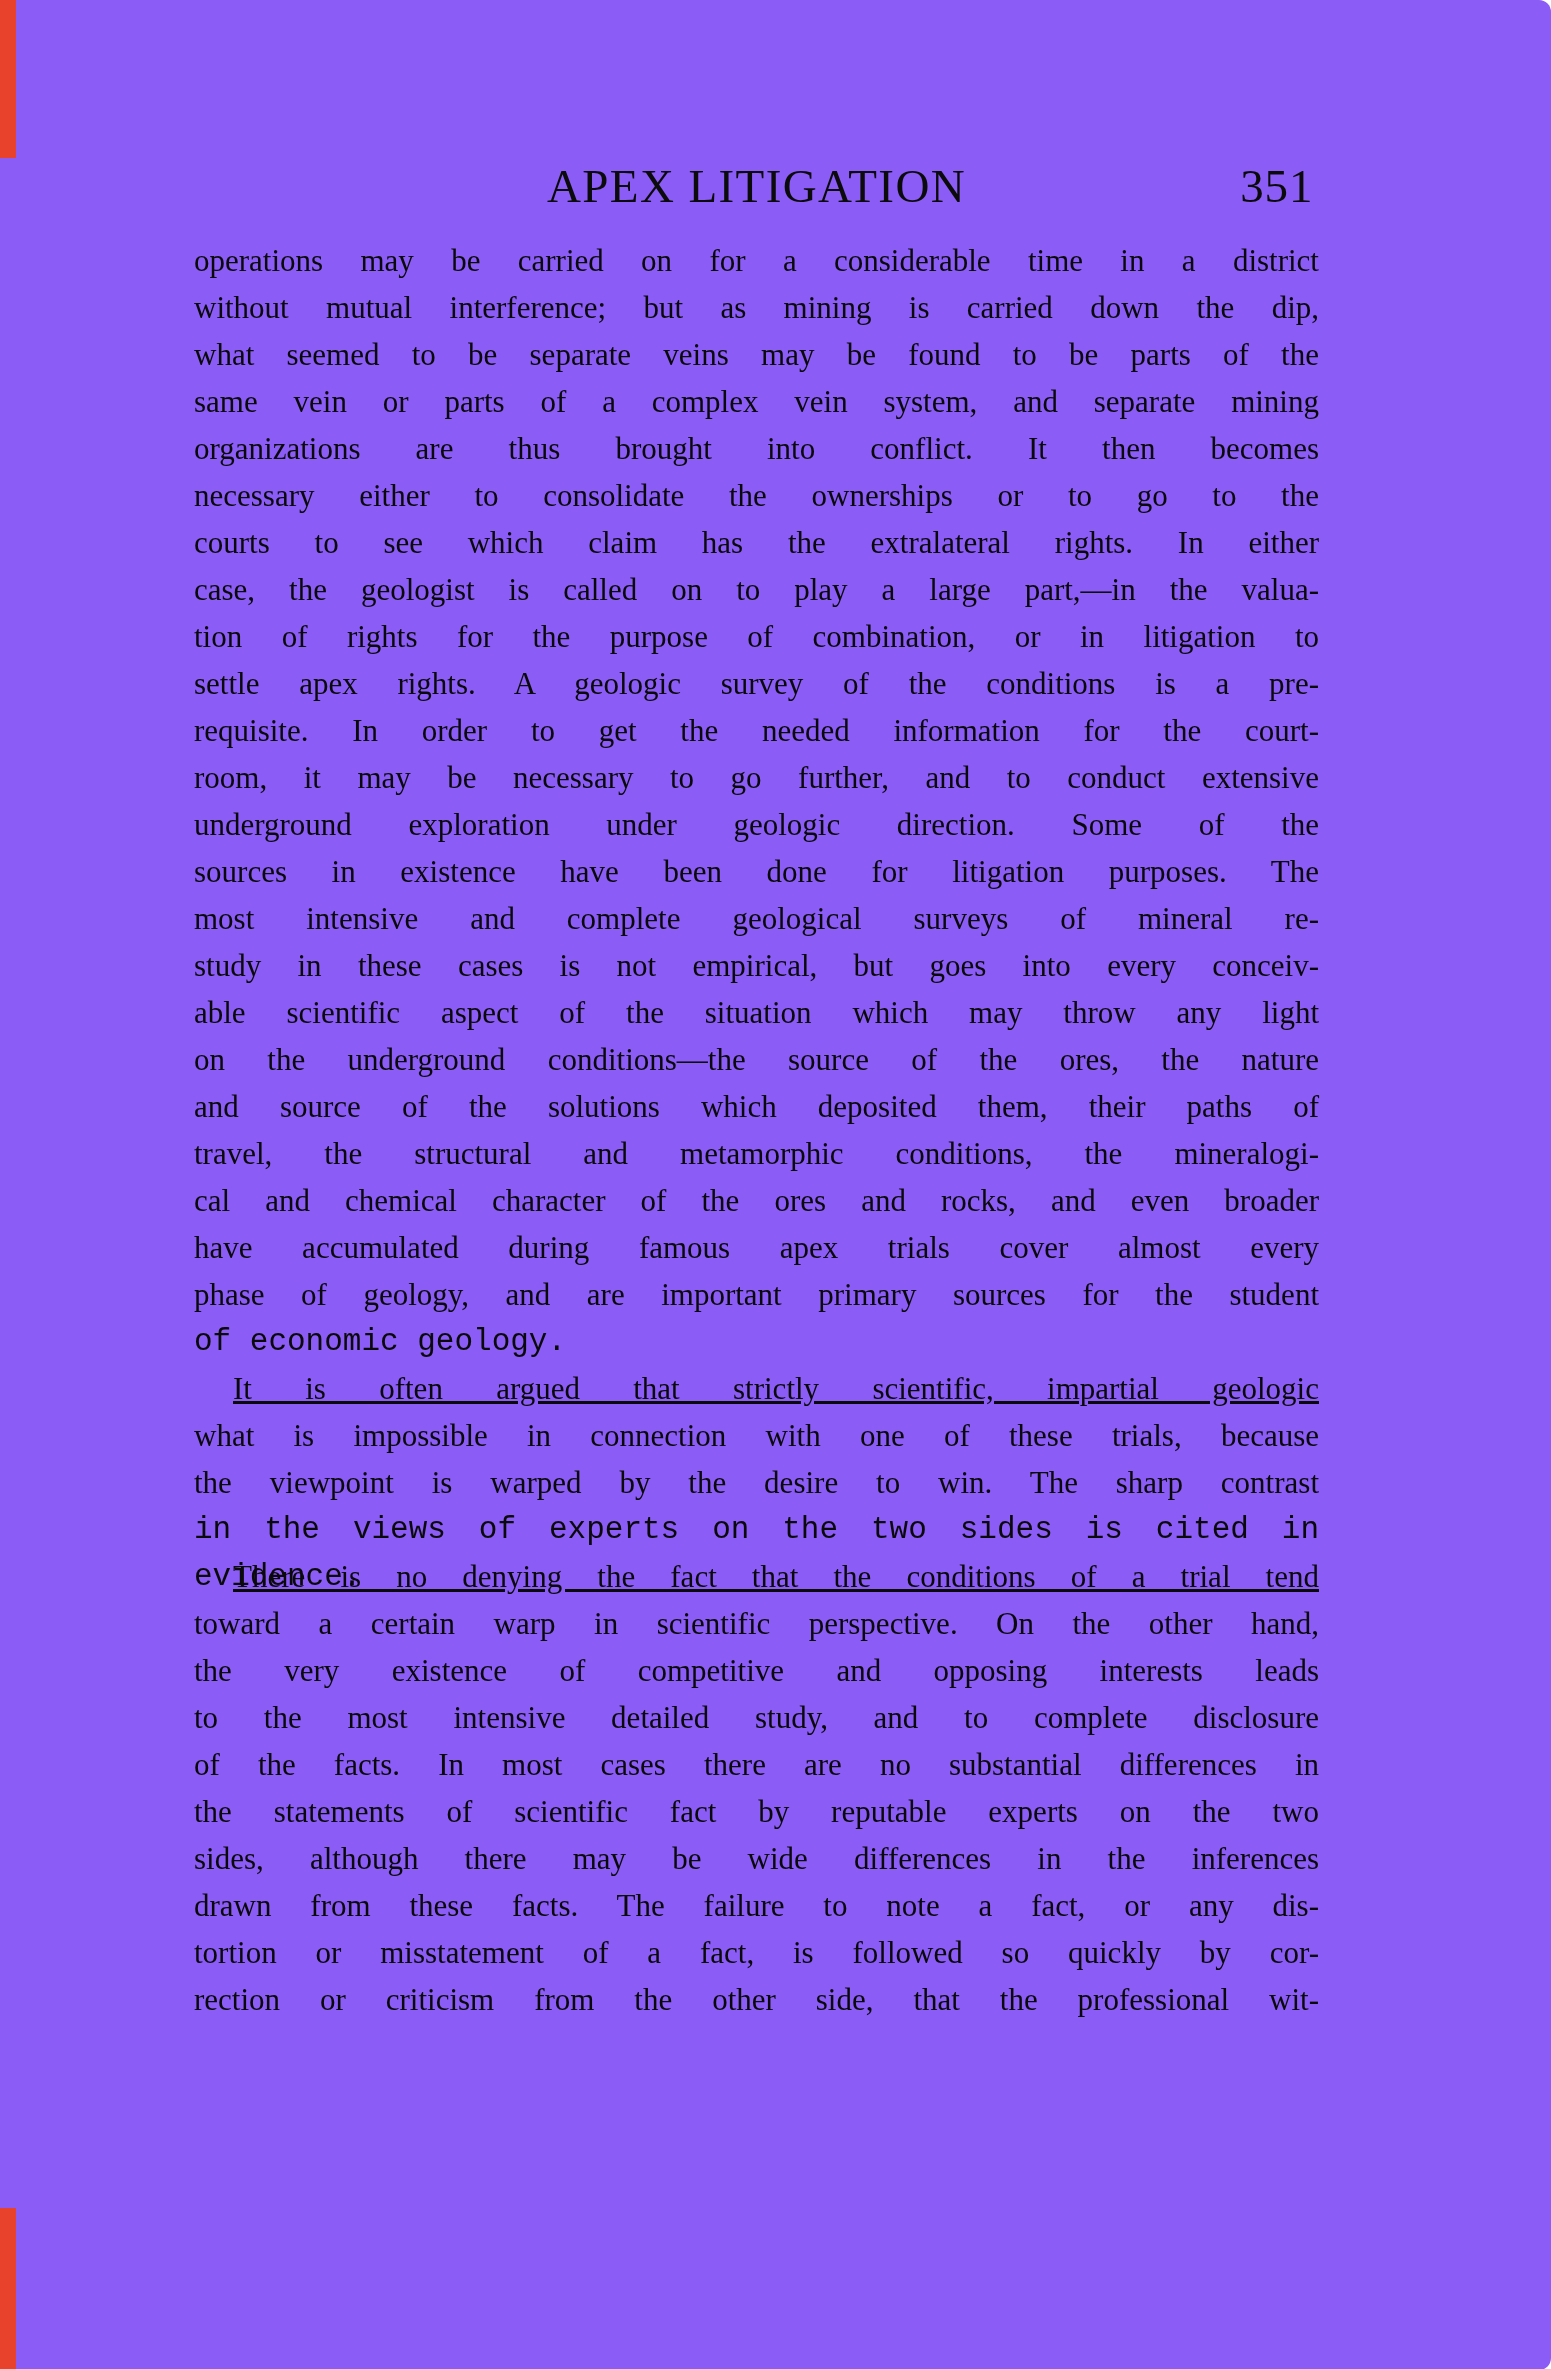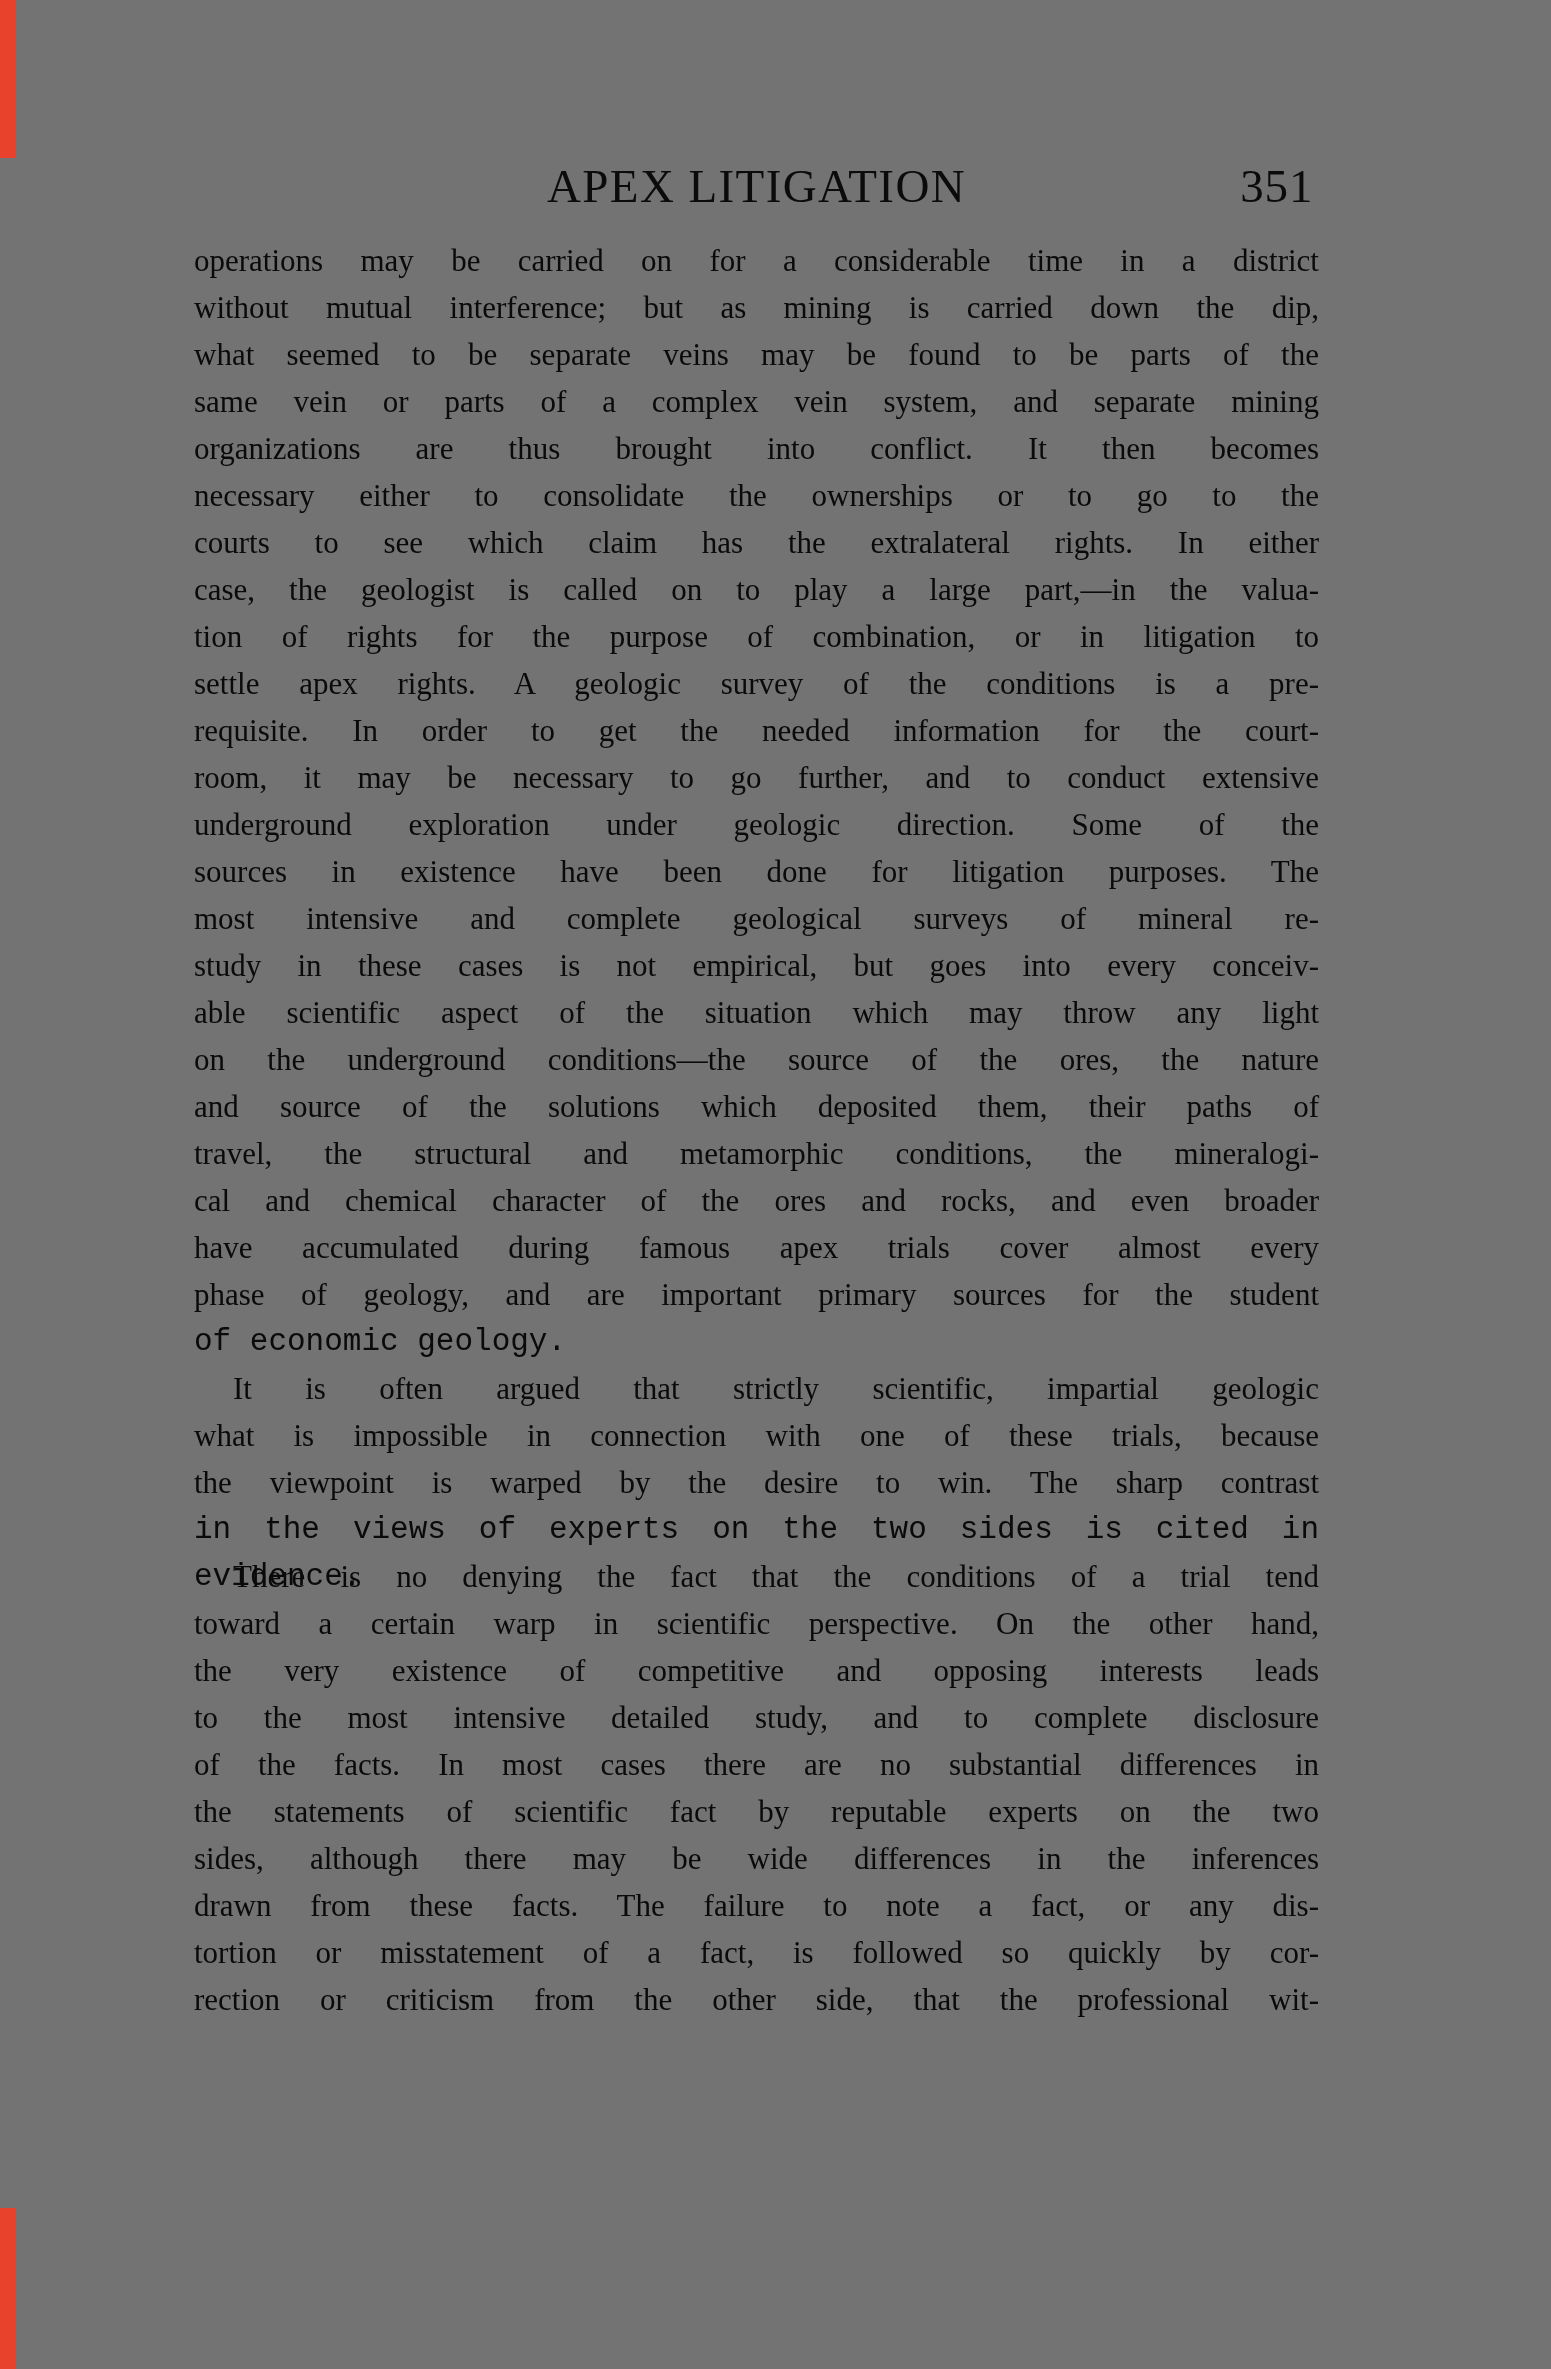--- a/index.html
+++ b/index.html
@@ -7,21 +7,22 @@
     width: 1551px;
     height: 2370px;
     background: #ffffff;
     position: relative;
     font-family: "Liberation Serif", "DejaVu Serif", serif;
     overflow: hidden;
   }
   .page {
     position: absolute;
     inset: 0;
-    background: #737373;
+    background: #8b5cf6;
+    border-radius: 12px;
   }
   .scan-bar {
     position: absolute;
     left: 0;
     width: 16px;
   }
   .scan-bar.top    { top: 0;      height: 158px; }
   .scan-bar.bottom { top: 2208px; height: 162px; }
 
   .running-head {
@@ -60,21 +61,21 @@
     color: #0a0a0a;
   }
   .paragraph { margin: 0; padding: 0; }
   .line {
     text-align: justify;
     text-align-last: justify;
     height: 47px;
     white-space: normal;
   }
   .line.no-just { text-align-last: left; font-family: Liberation Mono, monospace; }
-  .line.indent { text-indent: 39px; }
+  .line.indent { text-indent: 39px; text-decoration: underline; }
 </style>
 </head>
 <body>
 
 <div class="page">
 
   <div class="scan-bar top" style="background-color: rgb(232, 66, 45);"></div>
 
   <div class="scan-bar bottom" style="background-color: rgb(232, 66, 45);"></div>
 

